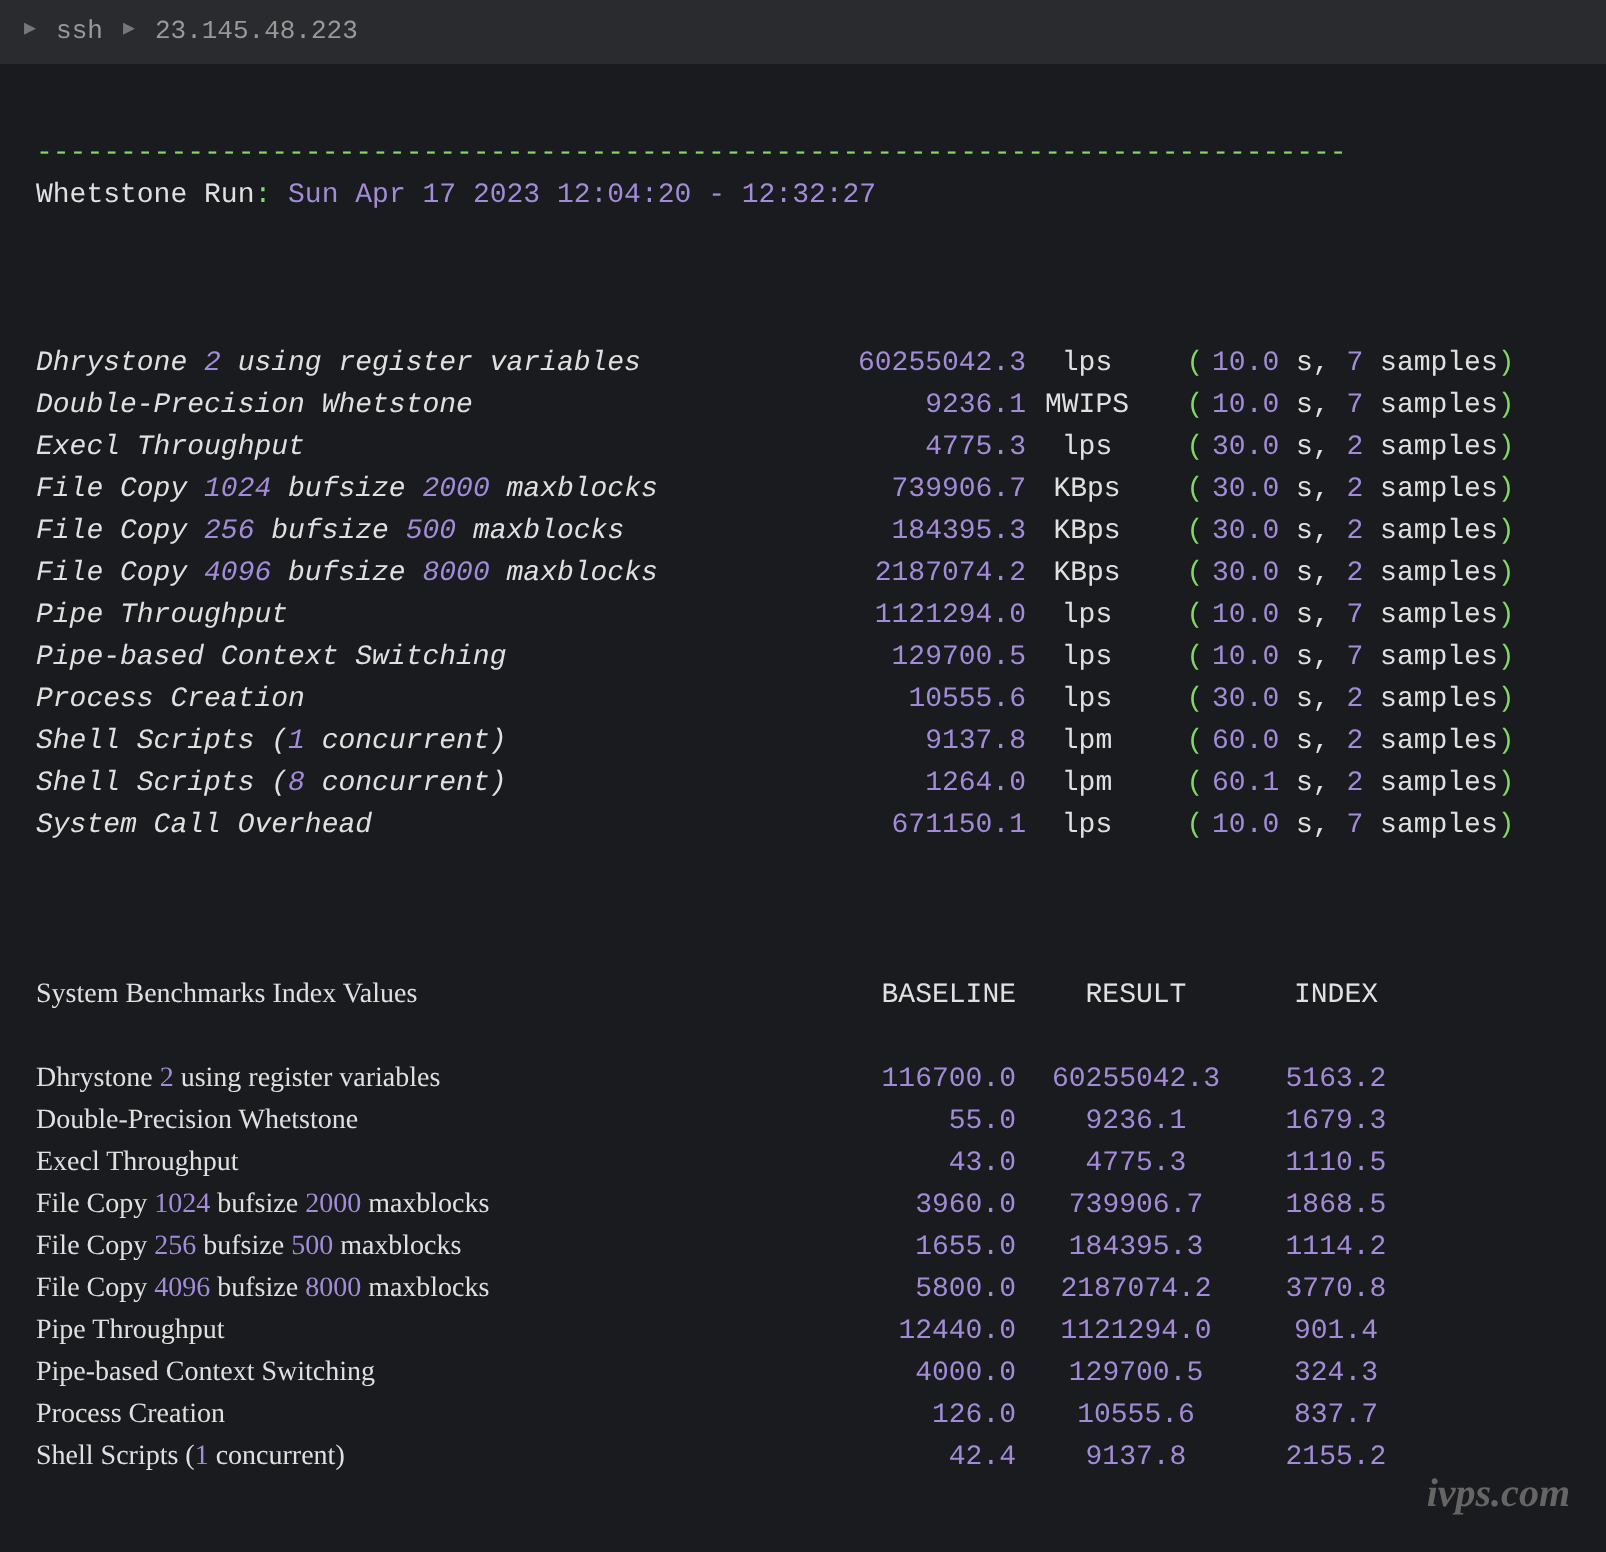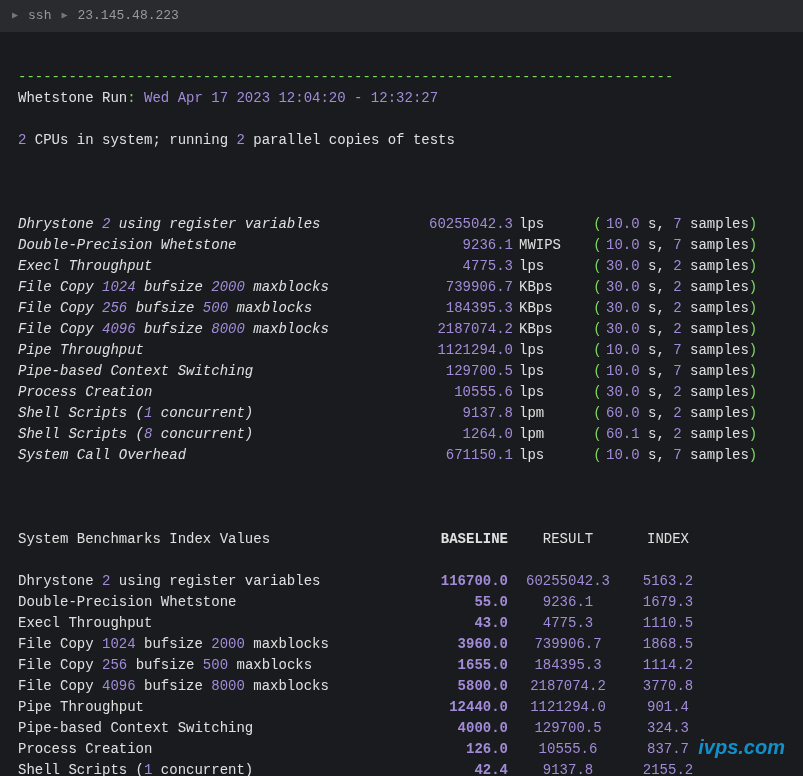--- a/index.html
+++ b/index.html
@@ -27,51 +27,50 @@
     padding: 14px 18px;
     white-space: pre;
   }
   .green { color: #7fd962; }
   .purple { color: #a28cd9; }
   .white { color: #e0e0e0; }
   .hr-line { color: #7fd962; }
   .row { display: block; height: 21px; }
   .name-col { display: inline-block; width: 390px; font-style: italic; }
   .score-col { display: inline-block; width: 105px; text-align: right; }
-  .unit-col { display: inline-block; width: 55px; text-align: left; padding-left: 6px;}
-  .idx-name { display: inline-block; width: 390px; }
-  .idx-base { display: inline-block; width: 100px; text-align: right; font-weight: bold; }
+  .unit-col { display: inline-block; width: 55px; text-align: center; padding-left: 6px;}
+  .idx-name { display: inline-block; width: 390px; font-family: Liberation Serif, serif; }
+  .idx-base { display: inline-block; width: 100px; text-align: right; }
   .idx-res  { display: inline-block; width: 120px; text-align: center; }
   .idx-idx  { display: inline-block; width: 80px; text-align: center; }
   .watermark {
     position: absolute;
     right: 18px;
     bottom: 14px;
-    color: #0ea5e9;
+    color: #737373;
     font-weight: bold;
     font-style: italic;
     font-size: 20px;
     opacity: 0.85;
-    font-family: Liberation Sans, sans-serif;
+    font-family: Liberation Serif, serif;
   }
 </style>
 </head>
 <body>
 
 <div class="titlebar">
   <span class="arrow">▶</span>
   <span>ssh</span>
   <span class="arrow">▶</span>
   <span>23.145.48.223</span>
 </div>
 
 <div class="content">
 <span class="hr-line">------------------------------------------------------------------------------</span>
-<div class="row"><span class="white">Whetstone Run</span><span class="green">: </span><span class="purple">Wed Apr 17 2023 12:04:20 - 12:32:27</span></div>
-<div class="row"><span class="purple">2</span><span class="white"> CPUs in system; running </span><span class="purple">2</span><span class="white"> parallel copies of tests</span></div>
+<div class="row"><span class="white">Whetstone Run</span><span class="green">: </span><span class="purple">Sun Apr 17 2023 12:04:20 - 12:32:27</span></div>
 <div class="row"></div>
 <div id="tests-container"><div class="row"><span class="name-col"><span class="white">Dhrystone </span><span class="purple">2</span><span class="white"> using register variables</span><span class="white"></span></span><span class="score-col purple">60255042.3</span><span class="unit-col white">lps</span><span><span class="white">   </span><span class="green">(</span><span class="purple" style="display:inline-block;width:38px;text-align:right;">10.0</span><span class="white"> s, </span><span class="purple">7</span><span class="white"> samples</span><span class="green">)</span></span></div><div class="row"><span class="name-col"><span class="white">Double-Precision Whetstone</span><span class="white"></span><span class="white"></span></span><span class="score-col purple">9236.1</span><span class="unit-col white">MWIPS</span><span><span class="white">   </span><span class="green">(</span><span class="purple" style="display:inline-block;width:38px;text-align:right;">10.0</span><span class="white"> s, </span><span class="purple">7</span><span class="white"> samples</span><span class="green">)</span></span></div><div class="row"><span class="name-col"><span class="white">Execl Throughput</span><span class="white"></span><span class="white"></span></span><span class="score-col purple">4775.3</span><span class="unit-col white">lps</span><span><span class="white">   </span><span class="green">(</span><span class="purple" style="display:inline-block;width:38px;text-align:right;">30.0</span><span class="white"> s, </span><span class="purple">2</span><span class="white"> samples</span><span class="green">)</span></span></div><div class="row"><span class="name-col"><span class="white">File Copy </span><span class="purple">1024</span><span class="white"> bufsize </span><span class="purple">2000</span><span class="white"> maxblocks</span></span><span class="score-col purple">739906.7</span><span class="unit-col white">KBps</span><span><span class="white">   </span><span class="green">(</span><span class="purple" style="display:inline-block;width:38px;text-align:right;">30.0</span><span class="white"> s, </span><span class="purple">2</span><span class="white"> samples</span><span class="green">)</span></span></div><div class="row"><span class="name-col"><span class="white">File Copy </span><span class="purple">256</span><span class="white"> bufsize </span><span class="purple">500</span><span class="white"> maxblocks</span></span><span class="score-col purple">184395.3</span><span class="unit-col white">KBps</span><span><span class="white">   </span><span class="green">(</span><span class="purple" style="display:inline-block;width:38px;text-align:right;">30.0</span><span class="white"> s, </span><span class="purple">2</span><span class="white"> samples</span><span class="green">)</span></span></div><div class="row"><span class="name-col"><span class="white">File Copy </span><span class="purple">4096</span><span class="white"> bufsize </span><span class="purple">8000</span><span class="white"> maxblocks</span></span><span class="score-col purple">2187074.2</span><span class="unit-col white">KBps</span><span><span class="white">   </span><span class="green">(</span><span class="purple" style="display:inline-block;width:38px;text-align:right;">30.0</span><span class="white"> s, </span><span class="purple">2</span><span class="white"> samples</span><span class="green">)</span></span></div><div class="row"><span class="name-col"><span class="white">Pipe Throughput</span><span class="white"></span><span class="white"></span></span><span class="score-col purple">1121294.0</span><span class="unit-col white">lps</span><span><span class="white">   </span><span class="green">(</span><span class="purple" style="display:inline-block;width:38px;text-align:right;">10.0</span><span class="white"> s, </span><span class="purple">7</span><span class="white"> samples</span><span class="green">)</span></span></div><div class="row"><span class="name-col"><span class="white">Pipe-based Context Switching</span><span class="white"></span><span class="white"></span></span><span class="score-col purple">129700.5</span><span class="unit-col white">lps</span><span><span class="white">   </span><span class="green">(</span><span class="purple" style="display:inline-block;width:38px;text-align:right;">10.0</span><span class="white"> s, </span><span class="purple">7</span><span class="white"> samples</span><span class="green">)</span></span></div><div class="row"><span class="name-col"><span class="white">Process Creation</span><span class="white"></span><span class="white"></span></span><span class="score-col purple">10555.6</span><span class="unit-col white">lps</span><span><span class="white">   </span><span class="green">(</span><span class="purple" style="display:inline-block;width:38px;text-align:right;">30.0</span><span class="white"> s, </span><span class="purple">2</span><span class="white"> samples</span><span class="green">)</span></span></div><div class="row"><span class="name-col"><span class="white">Shell Scripts (</span><span class="purple">1</span><span class="white"> concurrent)</span><span class="white"></span></span><span class="score-col purple">9137.8</span><span class="unit-col white">lpm</span><span><span class="white">   </span><span class="green">(</span><span class="purple" style="display:inline-block;width:38px;text-align:right;">60.0</span><span class="white"> s, </span><span class="purple">2</span><span class="white"> samples</span><span class="green">)</span></span></div><div class="row"><span class="name-col"><span class="white">Shell Scripts (</span><span class="purple">8</span><span class="white"> concurrent)</span><span class="white"></span></span><span class="score-col purple">1264.0</span><span class="unit-col white">lpm</span><span><span class="white">   </span><span class="green">(</span><span class="purple" style="display:inline-block;width:38px;text-align:right;">60.1</span><span class="white"> s, </span><span class="purple">2</span><span class="white"> samples</span><span class="green">)</span></span></div><div class="row"><span class="name-col"><span class="white">System Call Overhead</span><span class="white"></span><span class="white"></span></span><span class="score-col purple">671150.1</span><span class="unit-col white">lps</span><span><span class="white">   </span><span class="green">(</span><span class="purple" style="display:inline-block;width:38px;text-align:right;">10.0</span><span class="white"> s, </span><span class="purple">7</span><span class="white"> samples</span><span class="green">)</span></span></div></div>
 <div class="row"></div>
 <div class="row"><span class="idx-name white">System Benchmarks Index Values</span><span class="idx-base white">BASELINE</span><span class="idx-res white">RESULT</span><span class="idx-idx white">INDEX</span></div>
 <div id="index-container"><div class="row"><span class="idx-name"><span class="white">Dhrystone </span><span class="purple">2</span><span class="white"> using register variables</span><span class="white"></span></span><span class="idx-base purple">116700.0</span><span class="idx-res purple">60255042.3</span><span class="idx-idx purple">5163.2</span></div><div class="row"><span class="idx-name"><span class="white">Double-Precision Whetstone</span><span class="white"></span><span class="white"></span></span><span class="idx-base purple">55.0</span><span class="idx-res purple">9236.1</span><span class="idx-idx purple">1679.3</span></div><div class="row"><span class="idx-name"><span class="white">Execl Throughput</span><span class="white"></span><span class="white"></span></span><span class="idx-base purple">43.0</span><span class="idx-res purple">4775.3</span><span class="idx-idx purple">1110.5</span></div><div class="row"><span class="idx-name"><span class="white">File Copy </span><span class="purple">1024</span><span class="white"> bufsize </span><span class="purple">2000</span><span class="white"> maxblocks</span></span><span class="idx-base purple">3960.0</span><span class="idx-res purple">739906.7</span><span class="idx-idx purple">1868.5</span></div><div class="row"><span class="idx-name"><span class="white">File Copy </span><span class="purple">256</span><span class="white"> bufsize </span><span class="purple">500</span><span class="white"> maxblocks</span></span><span class="idx-base purple">1655.0</span><span class="idx-res purple">184395.3</span><span class="idx-idx purple">1114.2</span></div><div class="row"><span class="idx-name"><span class="white">File Copy </span><span class="purple">4096</span><span class="white"> bufsize </span><span class="purple">8000</span><span class="white"> maxblocks</span></span><span class="idx-base purple">5800.0</span><span class="idx-res purple">2187074.2</span><span class="idx-idx purple">3770.8</span></div><div class="row"><span class="idx-name"><span class="white">Pipe Throughput</span><span class="white"></span><span class="white"></span></span><span class="idx-base purple">12440.0</span><span class="idx-res purple">1121294.0</span><span class="idx-idx purple">901.4</span></div><div class="row"><span class="idx-name"><span class="white">Pipe-based Context Switching</span><span class="white"></span><span class="white"></span></span><span class="idx-base purple">4000.0</span><span class="idx-res purple">129700.5</span><span class="idx-idx purple">324.3</span></div><div class="row"><span class="idx-name"><span class="white">Process Creation</span><span class="white"></span><span class="white"></span></span><span class="idx-base purple">126.0</span><span class="idx-res purple">10555.6</span><span class="idx-idx purple">837.7</span></div><div class="row"><span class="idx-name"><span class="white">Shell Scripts (</span><span class="purple">1</span><span class="white"> concurrent)</span><span class="white"></span></span><span class="idx-base purple">42.4</span><span class="idx-res purple">9137.8</span><span class="idx-idx purple">2155.2</span></div></div>
 
 
 </div>
 
 <div class="watermark">ivps.com</div>

